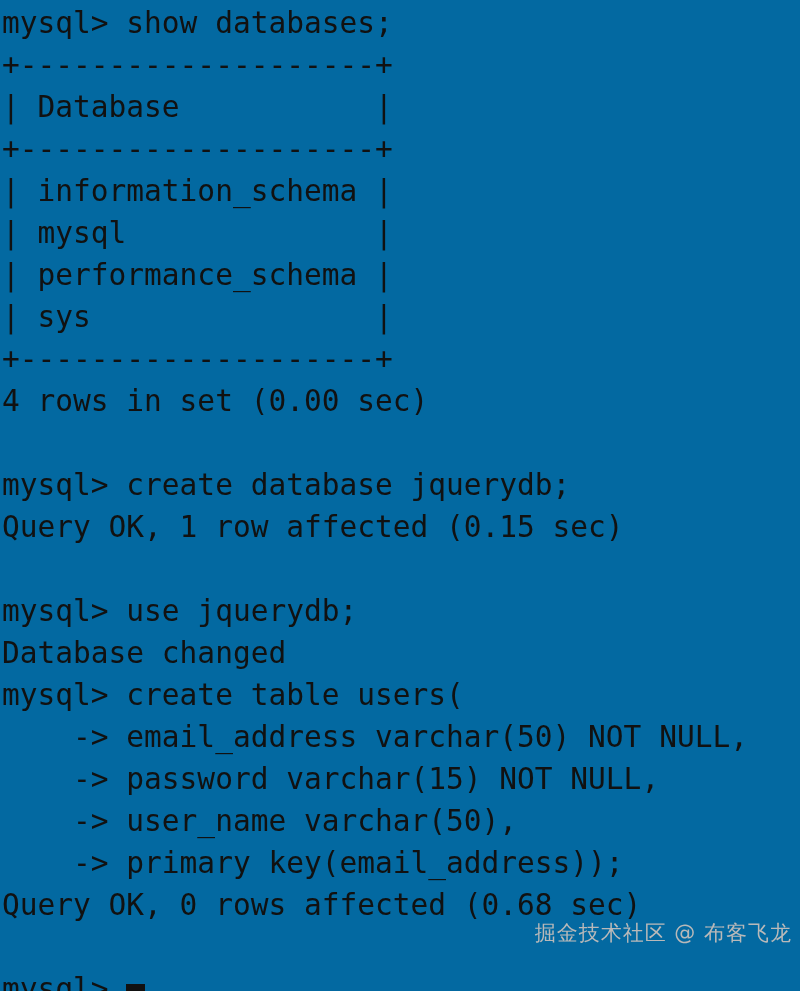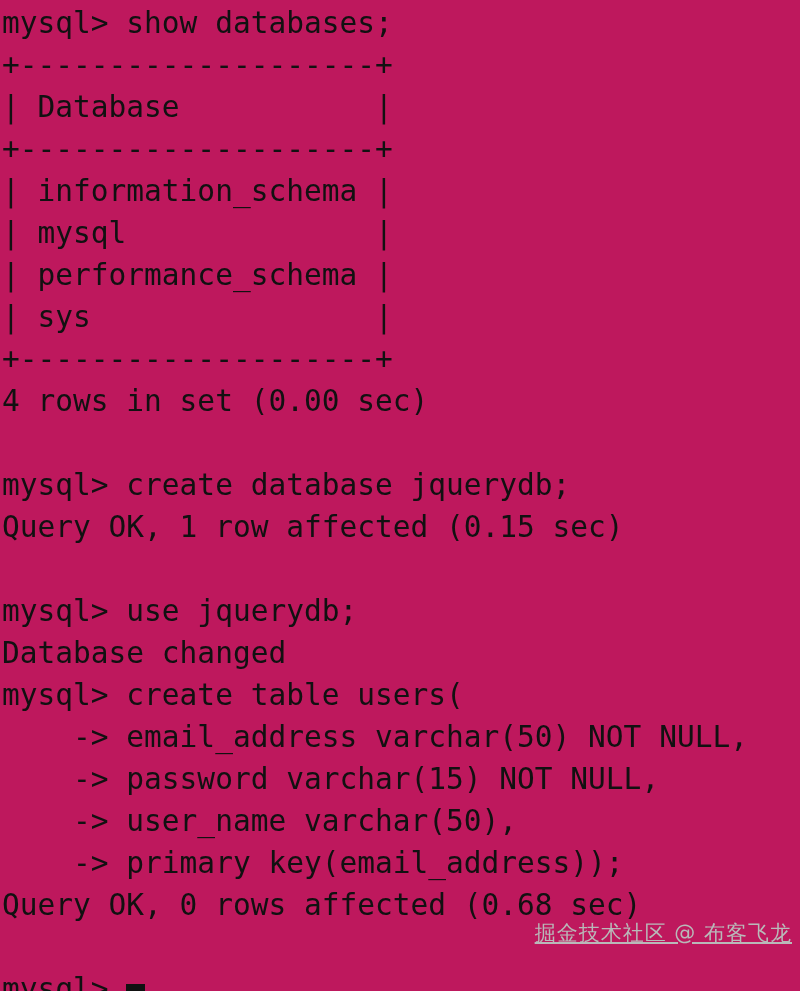--- a/index.html
+++ b/index.html
@@ -46,21 +46,21 @@
     font-size: 21px;
     color: #b9b9b9;
     letter-spacing: 1px;
     white-space: pre;
     user-select: none;
   }
 </style>
 </head>
 <body>
 
-<div id="terminal" style="background: #be185d;">
+<div id="terminal" style="background: #0369a1;">
 
   <pre id="console-output" style="color: rgb(17, 17, 17);"><span>mysql&gt; show databases;
 +--------------------+
 | Database           |
 +--------------------+
 | information_schema |
 | mysql              |
 | performance_schema |
 | sys                |
 +--------------------+
@@ -73,15 +73,15 @@
 Database changed
 mysql&gt; create table users(
     -&gt; email_address varchar(50) NOT NULL,
     -&gt; password varchar(15) NOT NULL,
     -&gt; user_name varchar(50),
     -&gt; primary key(email_address));
 Query OK, 0 rows affected (0.68 sec)
 
 </span><span>mysql&gt; </span><span class="cursor-block"></span></pre>
 
-  <div id="watermark" style="color: rgb(185, 185, 185); text-decoration: underline;">掘金技术社区 @ 布客飞龙</div>
+  <div id="watermark" style="color: rgb(185, 185, 185);">掘金技术社区 @ 布客飞龙</div>
 
 </div>
 
 </body></html>

